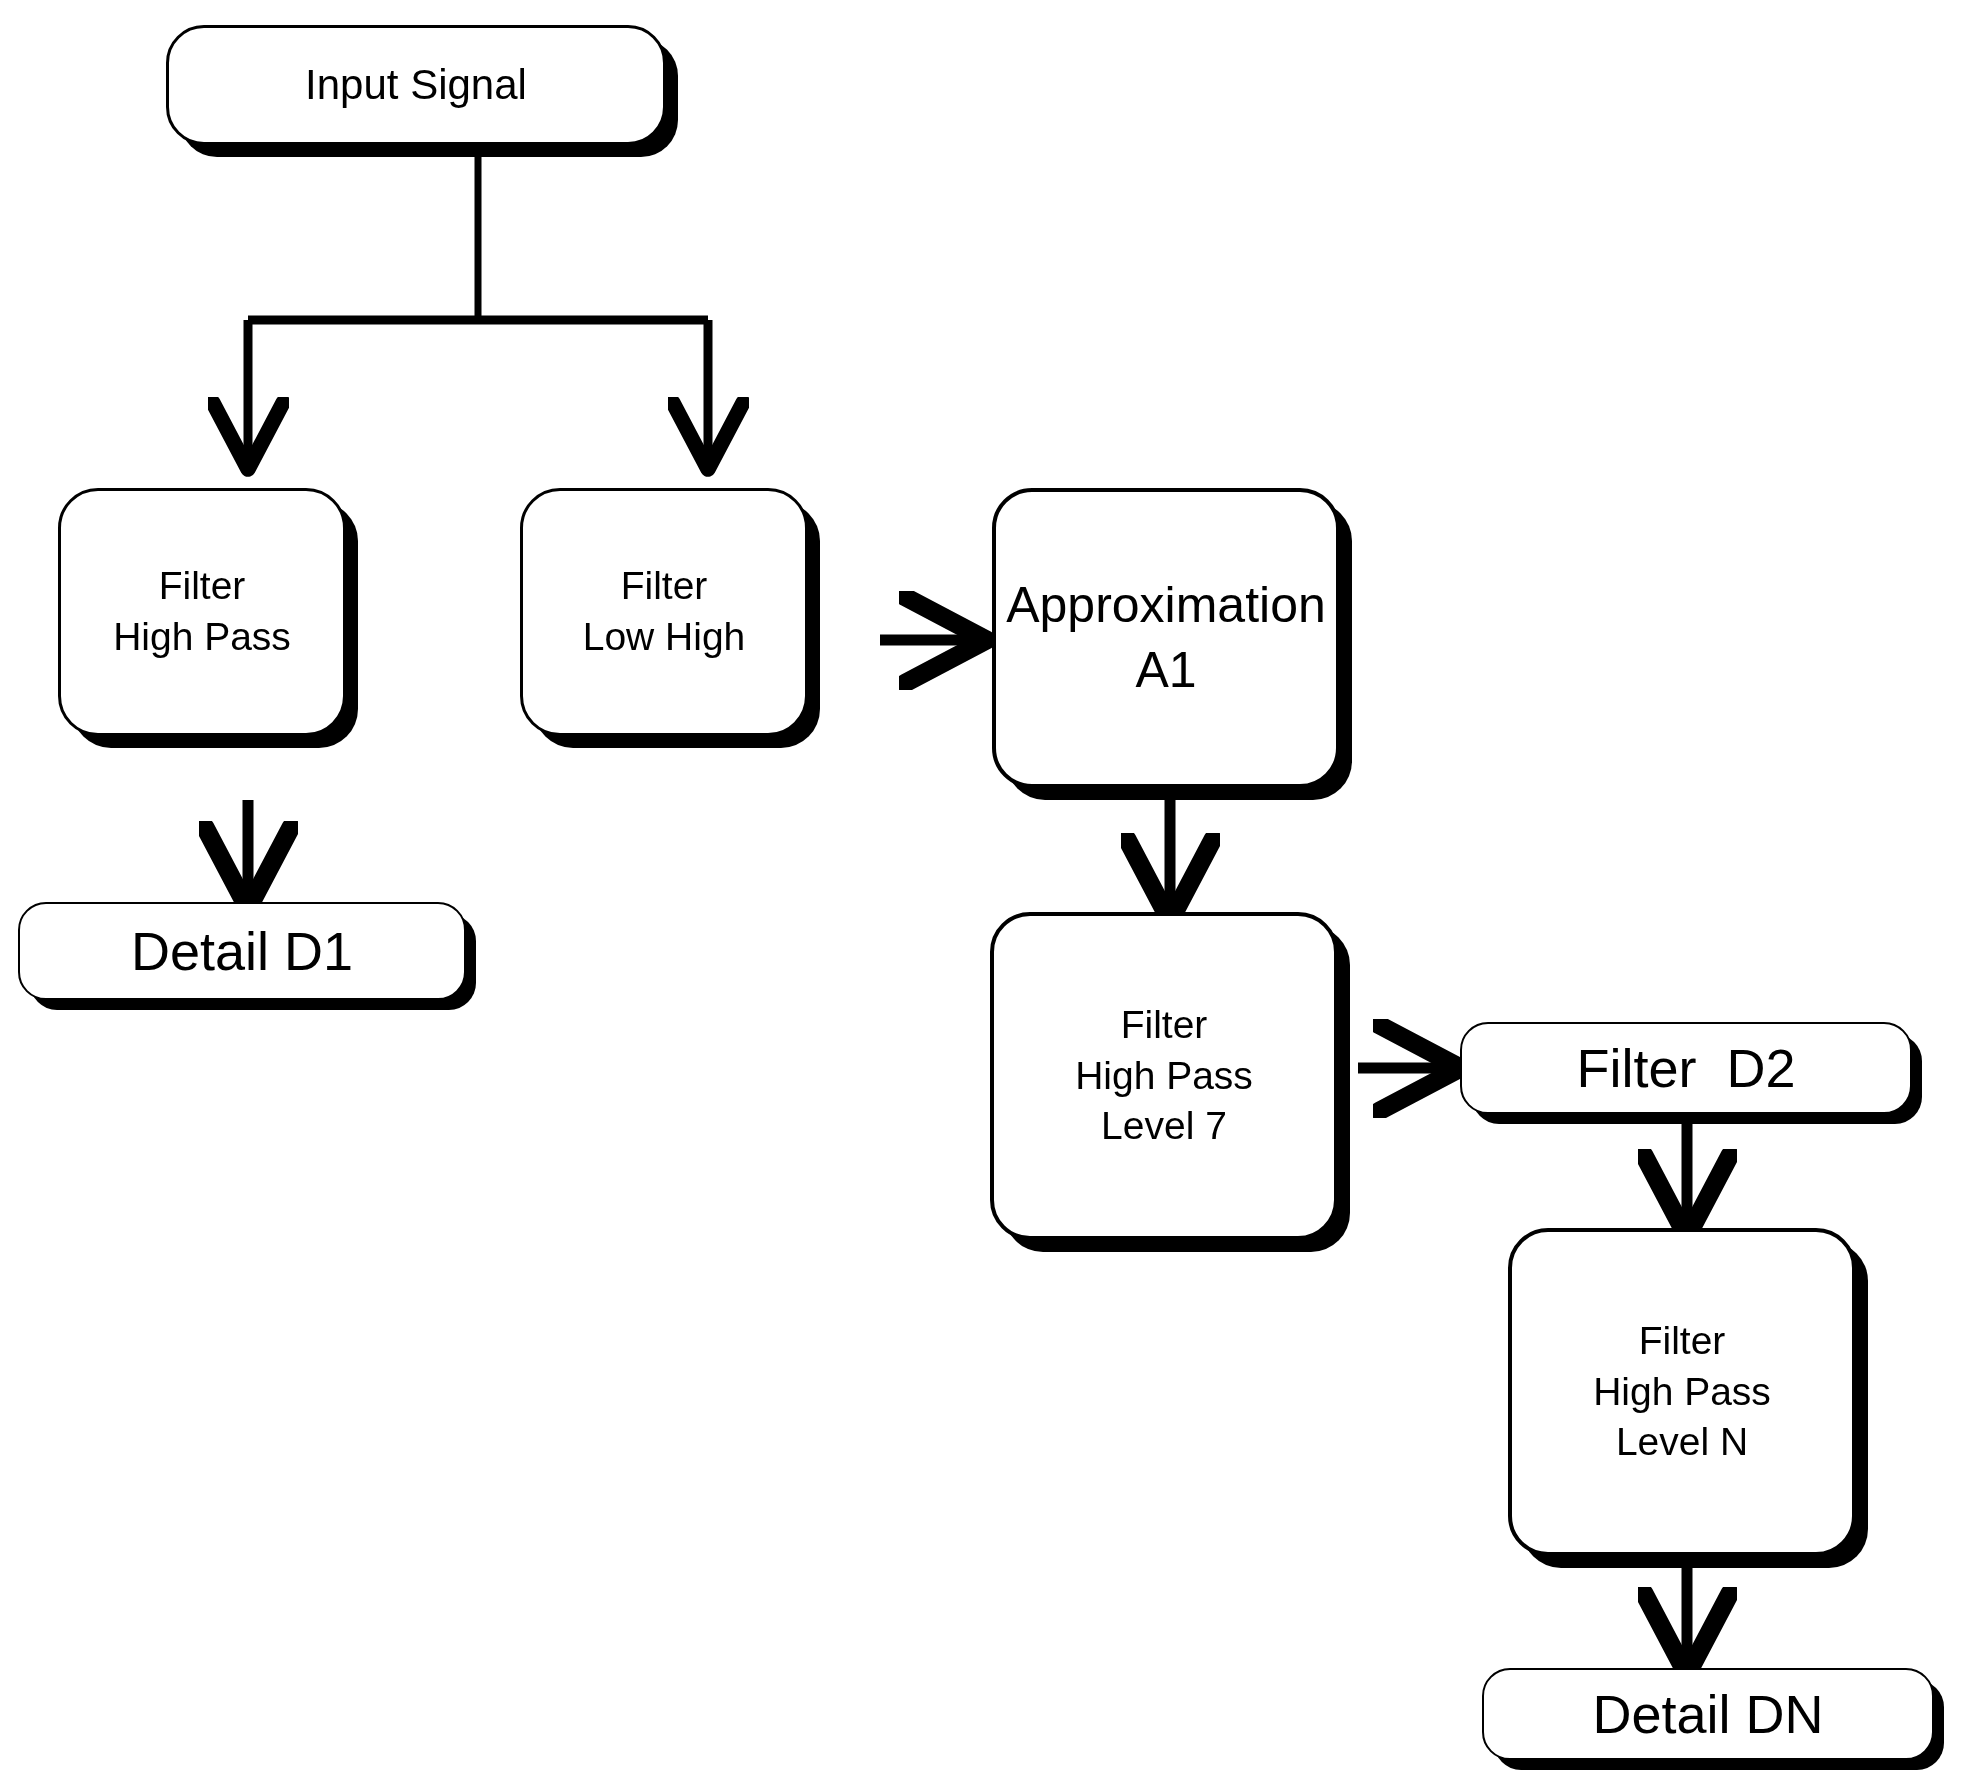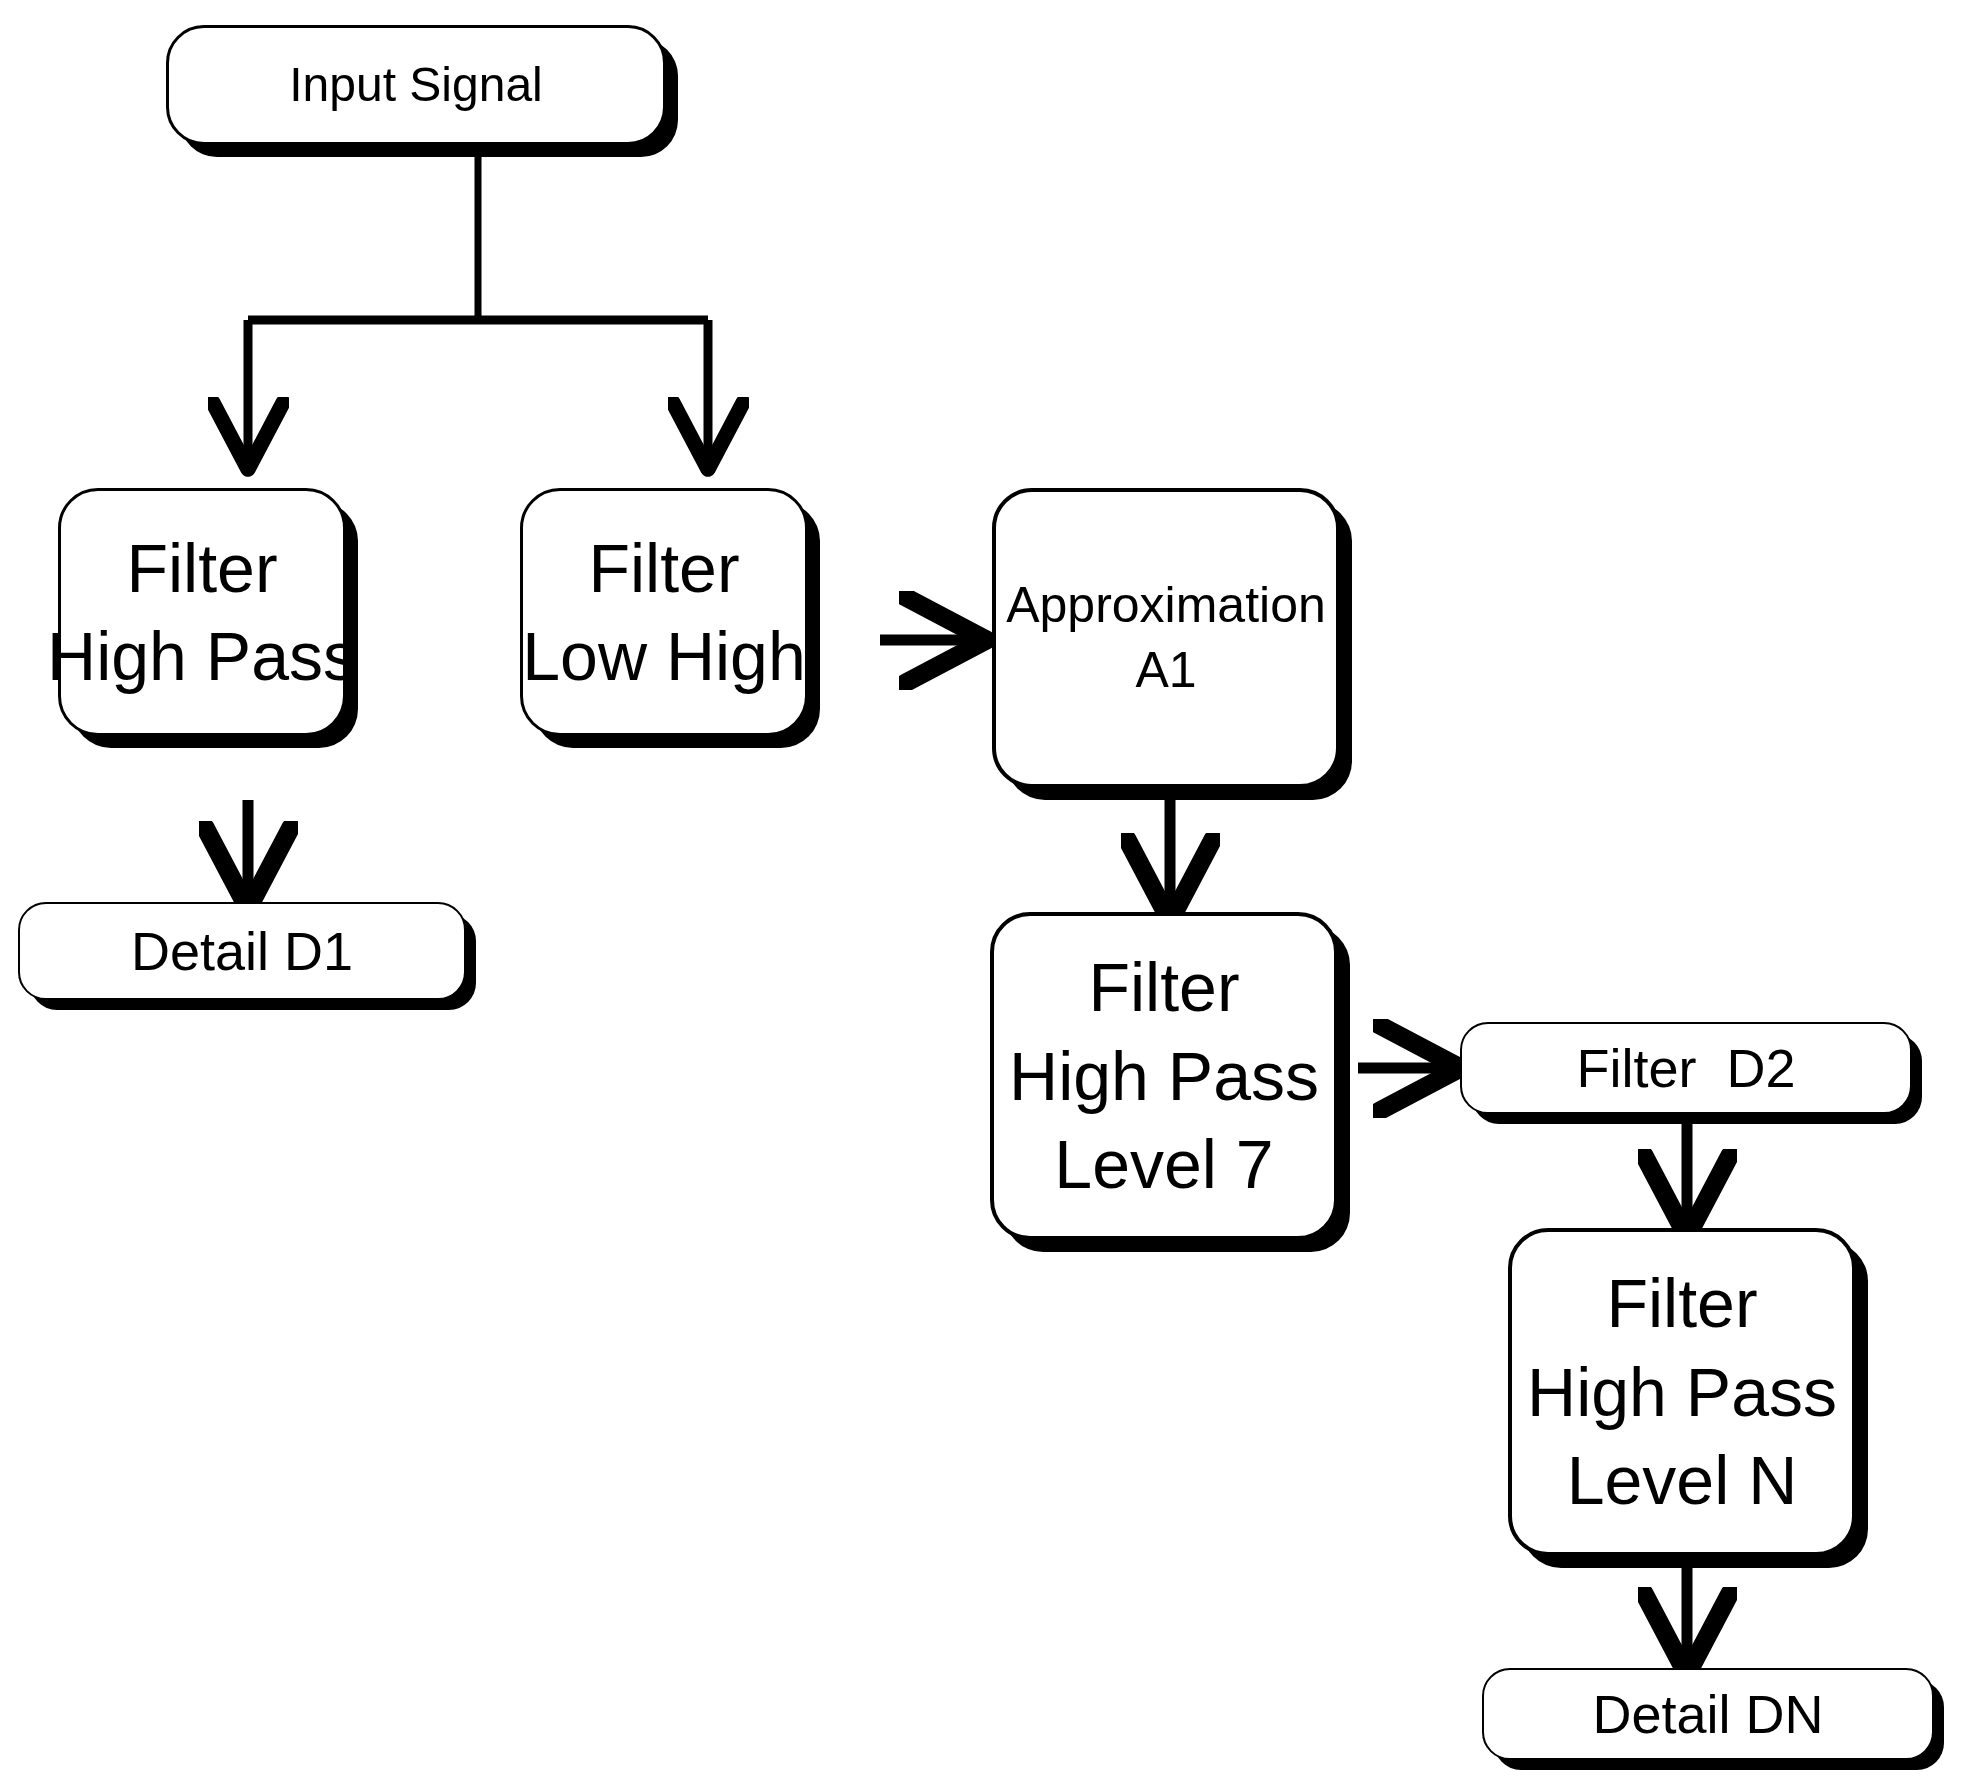--- a/index.html
+++ b/index.html
@@ -29,21 +29,21 @@
     position: absolute;
     box-sizing: border-box;
     background: #ffffff;
     border: 3px solid #000000;
     border-radius: 40px;
     display: flex;
     flex-direction: column;
     align-items: center;
     justify-content: center;
     color: #000000;
-    font-size: 68px;
+    font-size: 39px;
     line-height: 1.30;
     text-align: center;
     z-index: 3;
     box-shadow: 13px 13px 0 -1px #000000;
   }
   .node.flat {
     border-radius: 28px;
     border-width: 2px;
   }
   .node .line {
@@ -88,21 +88,21 @@
 
     <g>
       <path d="M 1687 1122 L 1687 1228" fill="none" stroke="#000000" stroke-width="11" marker-end="url(#arrowhead)"></path>
     </g>
 
     <g>
       <path d="M 1687 1556 L 1687 1666" fill="none" stroke="#000000" stroke-width="11" marker-end="url(#arrowhead)"></path>
     </g>
   </svg>
 
-  <div class="node" style="left:166px; top:25px; width:500px; height:120px; border-radius:38px; font-size:48px;justify-content:center;">
+  <div class="node" style="left:166px; top:25px; width:500px; height:120px; border-radius:38px; font-size:42px;justify-content:center;">
     <span class="line">Input Signal</span>
   </div>
 
   <div class="node" style="left:58px; top:488px; width:288px; height:248px;">
     <span class="line">Filter</span>
     <span class="line">High Pass</span>
   </div>
 
   <div class="node" style="left:520px; top:488px; width:288px; height:248px;">
     <span class="line">Filter</span>

